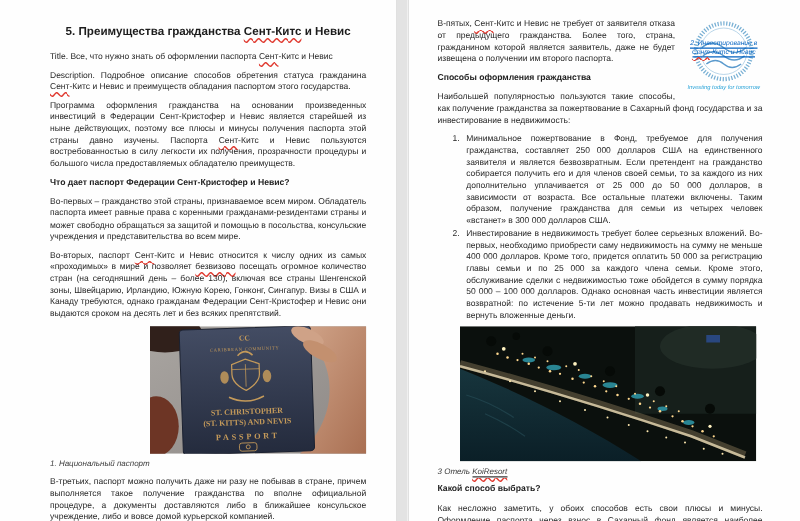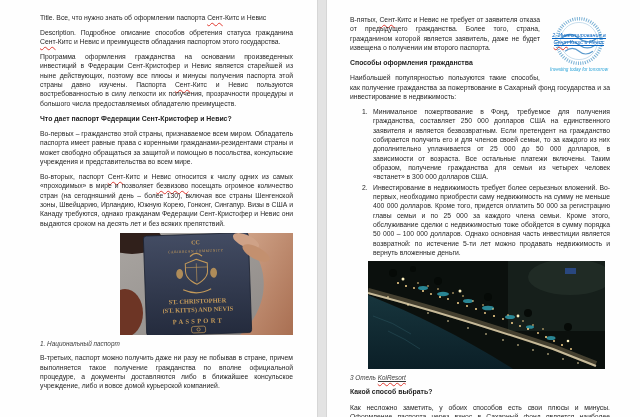--- a/index.html
+++ b/index.html
@@ -59,20 +59,21 @@
     font-size:4.6px;line-height:6px;color:#29a3d8;font-style:italic;white-space:nowrap;
   }
   .clear{clear:both;}
 </style>
 </head>
 <body>
 
 <div class="page page-left">
   <div class="content-l">
 
+    <div class="doc-title"><span>5. Преимущества гражданства </span><span class="wv">Сент-Китс</span><span> и Невис</span></div>
 
     <p class="para"><span>Title. Все, что нужно знать об оформлении паспорта </span><span class="wv">Сент</span><span>-Китс и Невис</span></p>
     <p class="para"><span>Description. Подробное описание способов обретения статуса гражданина </span><span class="wv">Сент</span><span>-Китс и Невис и преимуществ обладания паспортом этого государства.</span></p>
     <p class="para"><span>Программа оформления гражданства на основании произведенных инвестиций в Федерации Сент-Кристофер и Невис является старейшей из ныне действующих, поэтому все плюсы и минусы получения паспорта этой страны давно изучены. Паспорта </span><span class="wv">Сент</span><span>-Китс и Невис пользуются востребованностью в силу легкости их получения, прозрачности процедуры и большого числа предоставляемых обладателю преимуществ.</span></p>
 
     <div class="heading">Что дает паспорт Федерации Сент-Кристофер и Невис?</div>
 
     <p class="para"><span>Во-первых – гражданство этой страны, признаваемое всем миром. Обладатель паспорта имеет равные права с коренными гражданами-резидентами страны и может свободно обращаться за защитой и помощью в посольства, консульские учреждения и представительства во всем мире.</span></p>
     <p class="para"><span>Во-вторых, паспорт </span><span class="wv">Сент</span><span>-Китс и Невис относится к числу одних из самых «проходимых» в мире и позволяет </span><span class="wv">безвизово</span><span> посещать огромное количество стран (на сегодняшний день – более 130), включая все страны Шенгенской зоны, Швейцарию, Ирландию, Южную Корею, Гонконг, Сингапур. Визы в США и Канаду требуются, однако гражданам Федерации Сент-Кристофер и Невис они выдаются сроком на десять лет и без всяких препятствий.</span></p>
 

